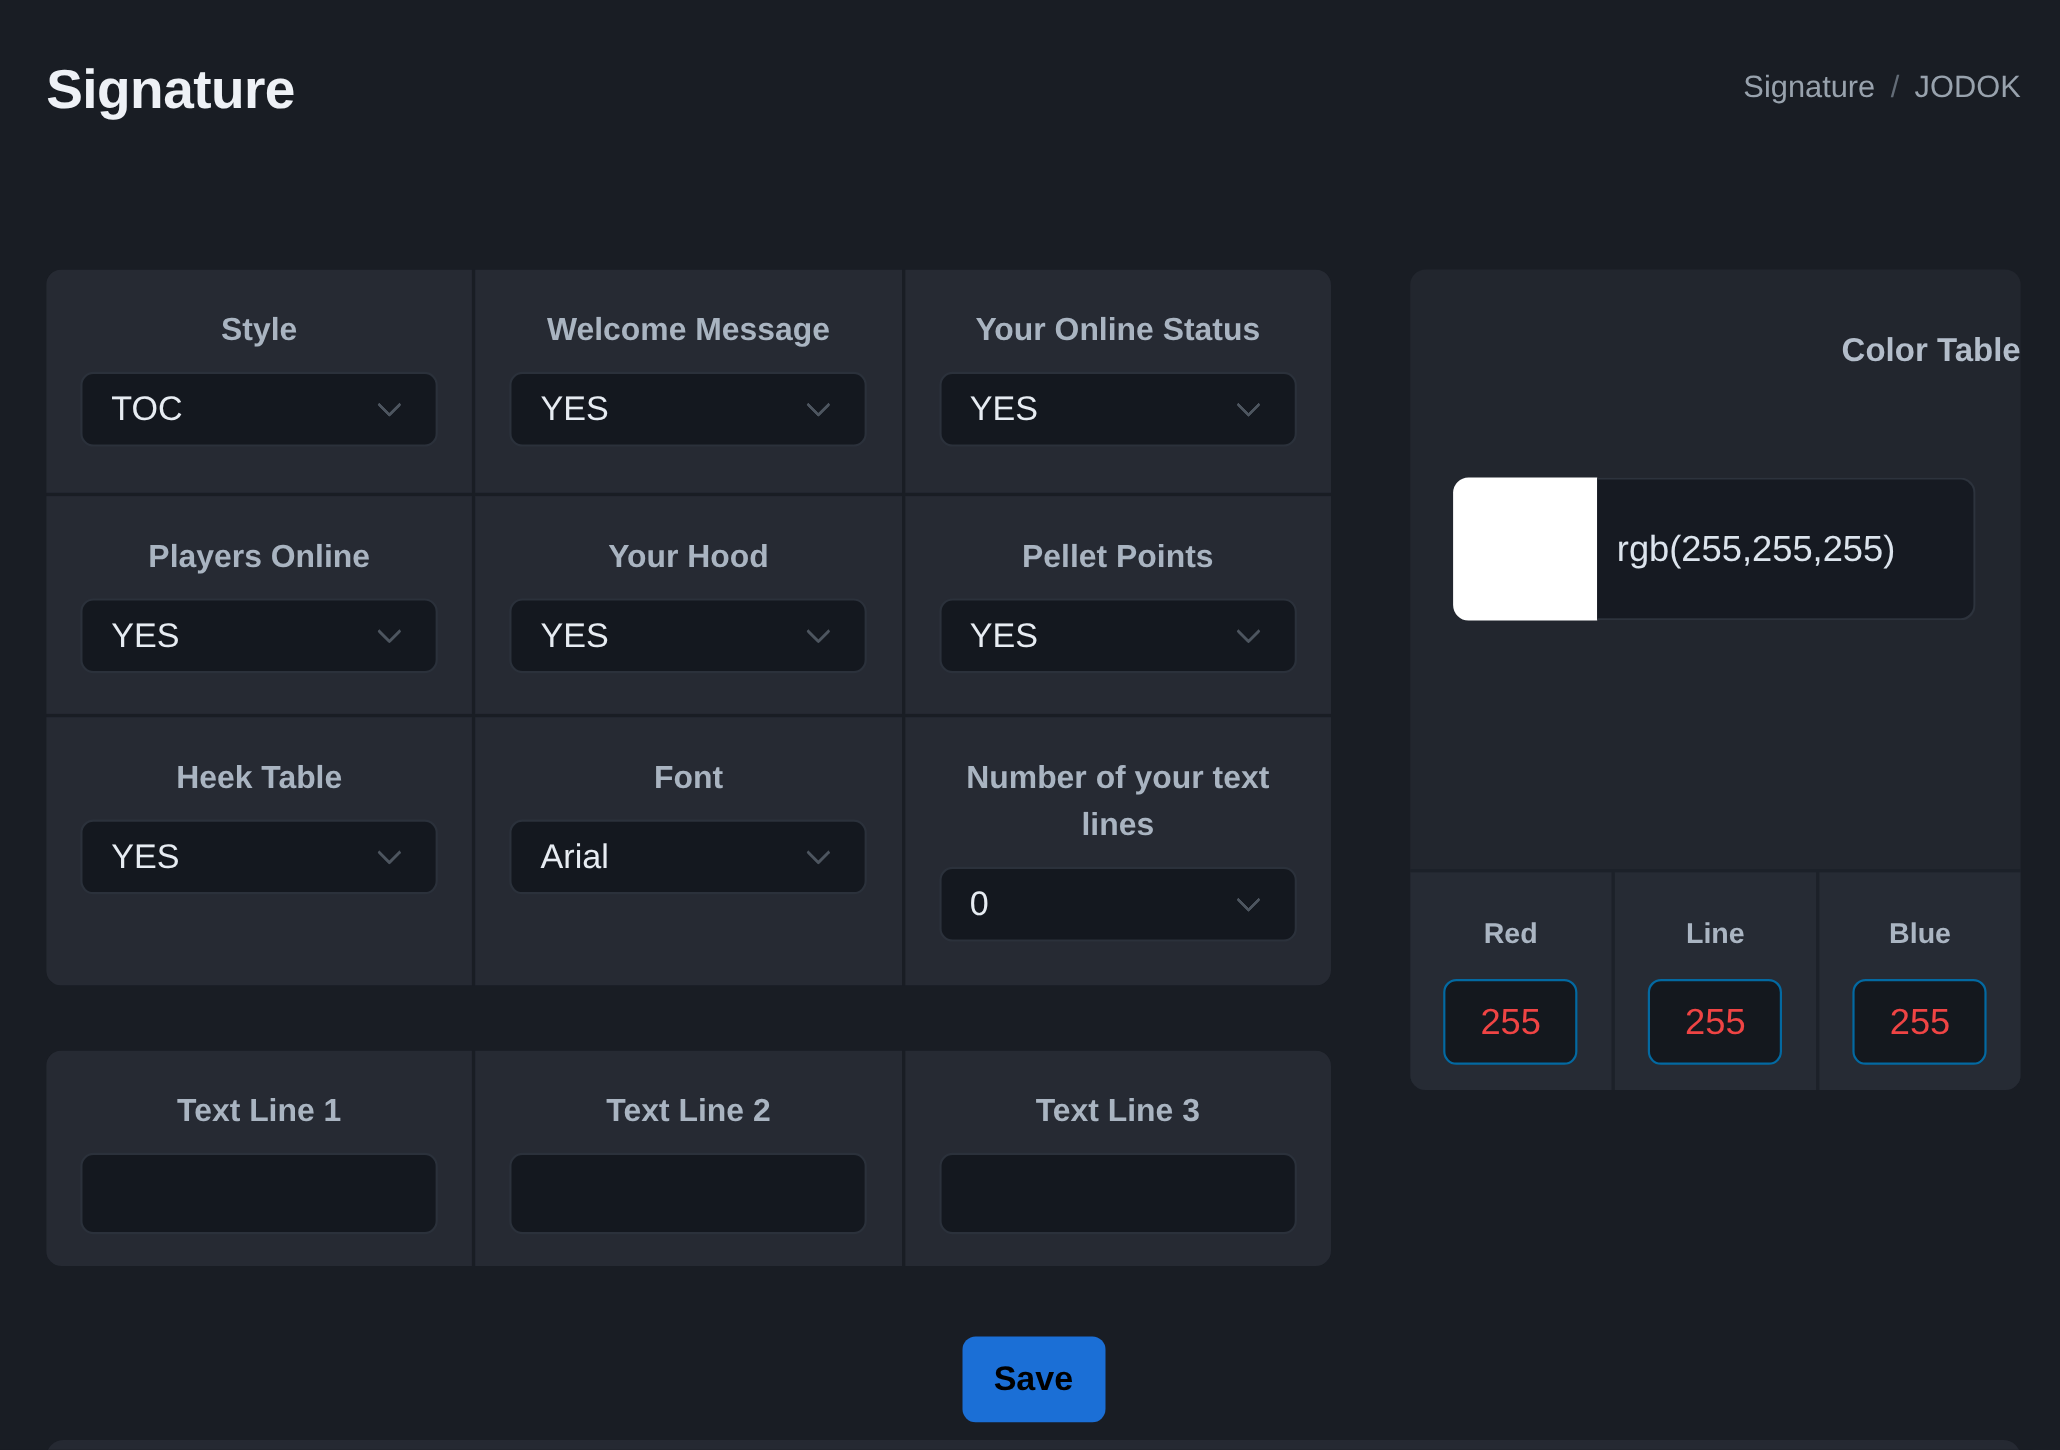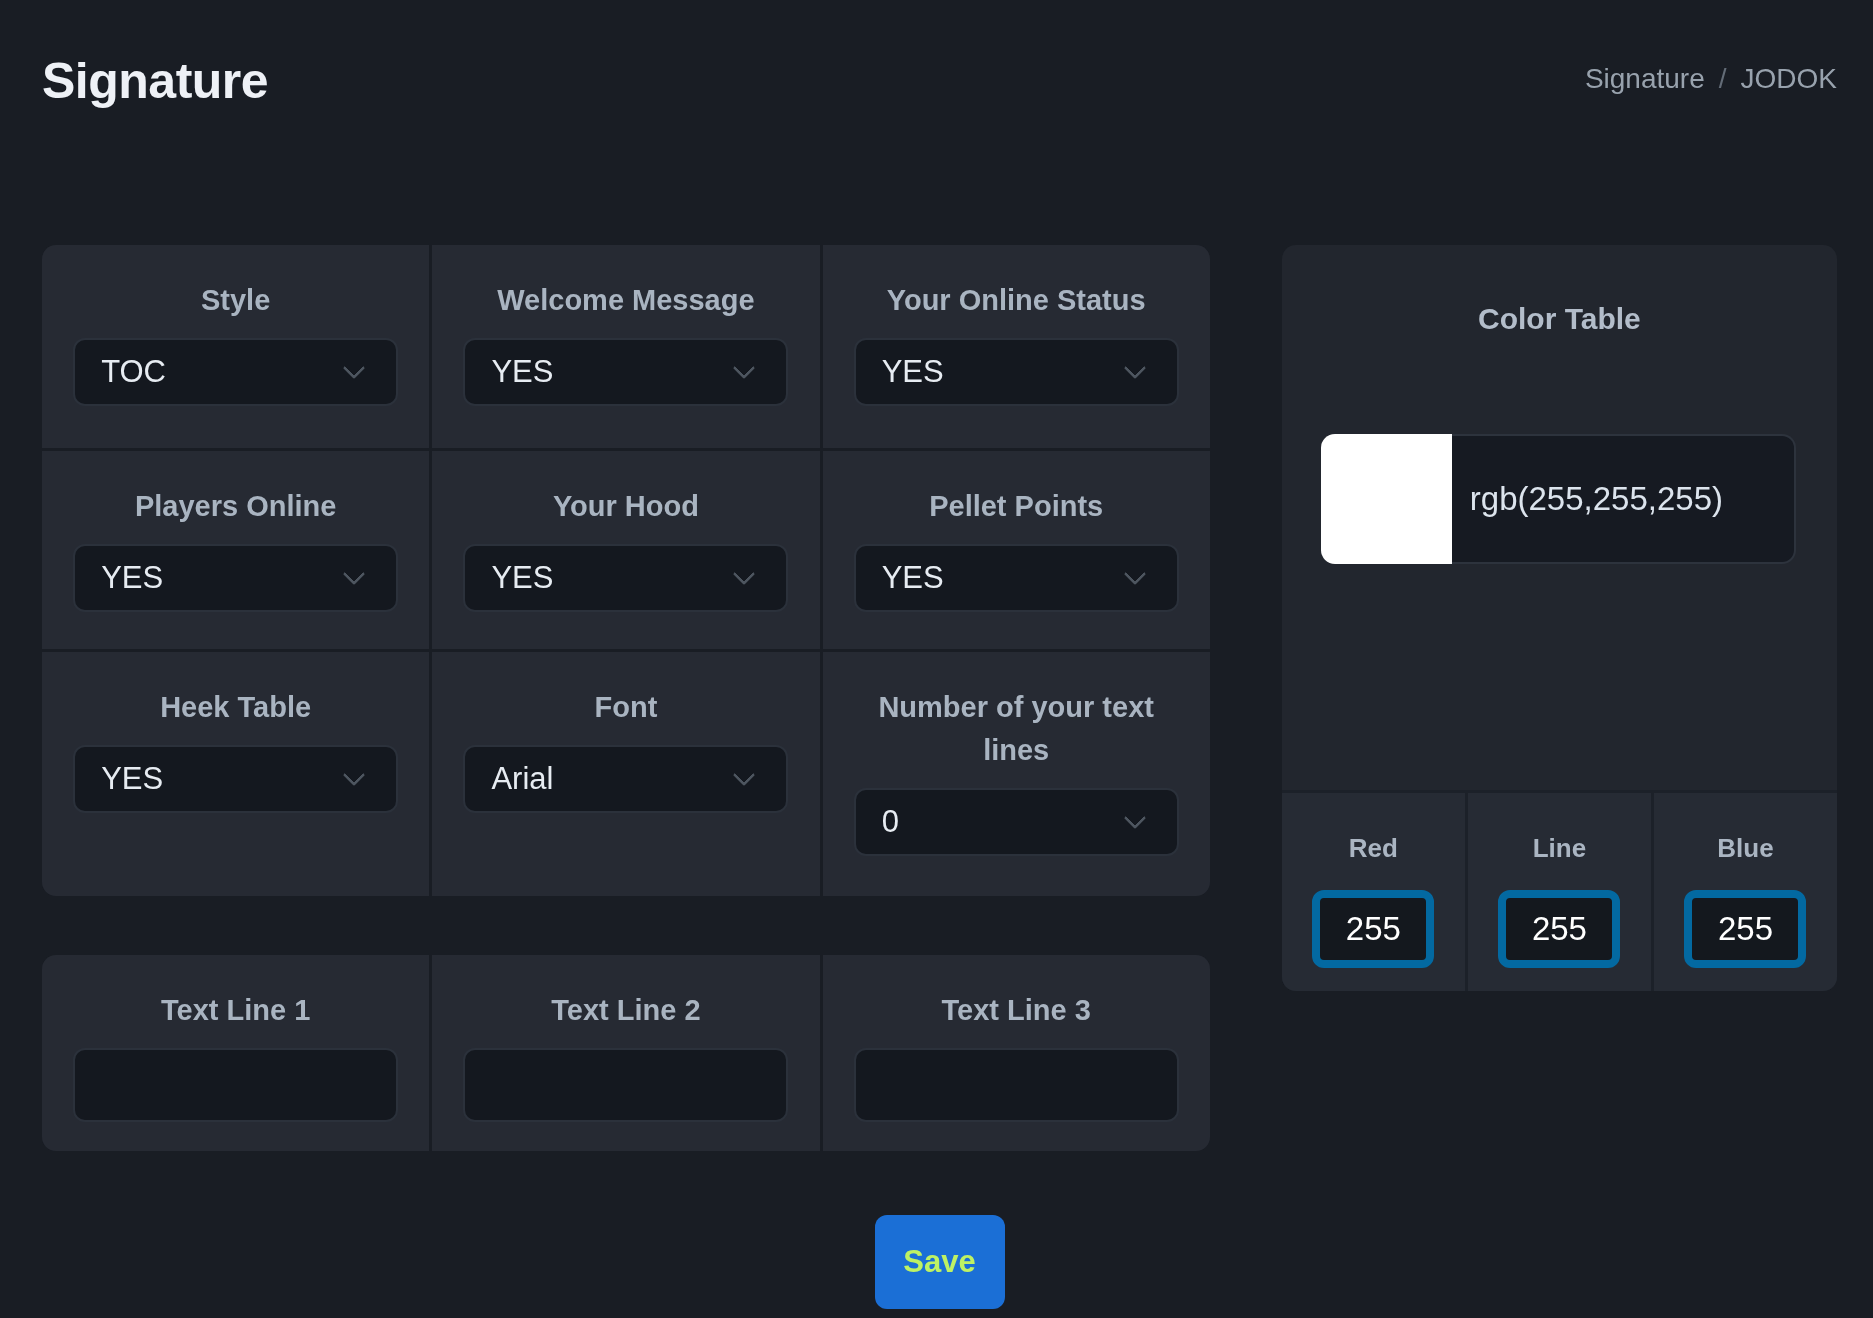--- a/index.html
+++ b/index.html
@@ -55,32 +55,32 @@
     width:325px; height:74px; margin-top:16px;
     background:#14181f; border:2px solid #2b313b; border-radius:12px;
     color:#e7ecf2; font-size:31px; padding:0 24px;
     font-family:"Liberation Sans","DejaVu Sans",sans-serif; outline:none;
   }
   .panel-2 { margin-top:59px; }
 
   
   .save-row { display:flex; justify-content:center; margin-top:64px; }
   .save-btn {
-    width:130px; height:94px; background:#1b6fd6; border:none; border-radius:12px;
-    color:#bef264; font-size:31px; font-weight:700; cursor:pointer;
+    width:130px; height:78px; background:#1b6fd6; border:none; border-radius:12px;
+    color:#000000; font-size:31px; font-weight:700; cursor:pointer;
     font-family:"Liberation Sans","DejaVu Sans",sans-serif;
   }
 
   
   .color-panel {
     height:746px; background:#22262e; border-radius:14px; overflow:hidden;
     display:flex; flex-direction:column;
   }
   .color-title {
-    margin-top:57px; text-align:center;
+    margin-top:57px; text-align:right;
     font-size:30px; line-height:34px; font-weight:700; color:#b3bdca;
   }
   .swatch-row { display:flex; margin:98px 41px 0 39px; height:130px; }
   .swatch {
     width:131px; height:130px; background:#ffffff;
     border-radius:14px 0 0 14px; flex:none;
   }
   .rgb-box {
     flex:1; height:130px; background:#161a22;
     border:2px solid #2d333d; border-left:none; border-radius:0 14px 14px 0;
@@ -91,22 +91,22 @@
     margin-top:auto; height:201px; background:#1c2129;
     display:grid; grid-template-columns:1fr 1fr 1fr; gap:3px; padding-top:3px;
   }
   .rgb-cell {
     background:#262b34; display:flex; flex-direction:column; align-items:center;
     padding-top:38px;
   }
   .rgb-cell .ch-label { font-size:26px; line-height:34px; font-weight:700; color:#aab5c2; }
   .channel-input {
     width:122px; height:78px; margin-top:25px;
-    background:#14181e; border:8px solid #0369a1; border-radius:12px;
-    color:#ffffff; font-size:33px; text-align:center; outline:none;
+    background:#14181e; border:2px solid #0369a1; border-radius:12px;
+    color:#ef4444; font-size:33px; text-align:center; outline:none;
     font-family:"Liberation Sans","DejaVu Sans",sans-serif;
   }
 
   
   .footer-card {
     margin:16px 0 0 0; width:1795px; height:40px;
     background:#252932; border-radius:16px 16px 0 0;
   }
 </style>
 </head>

